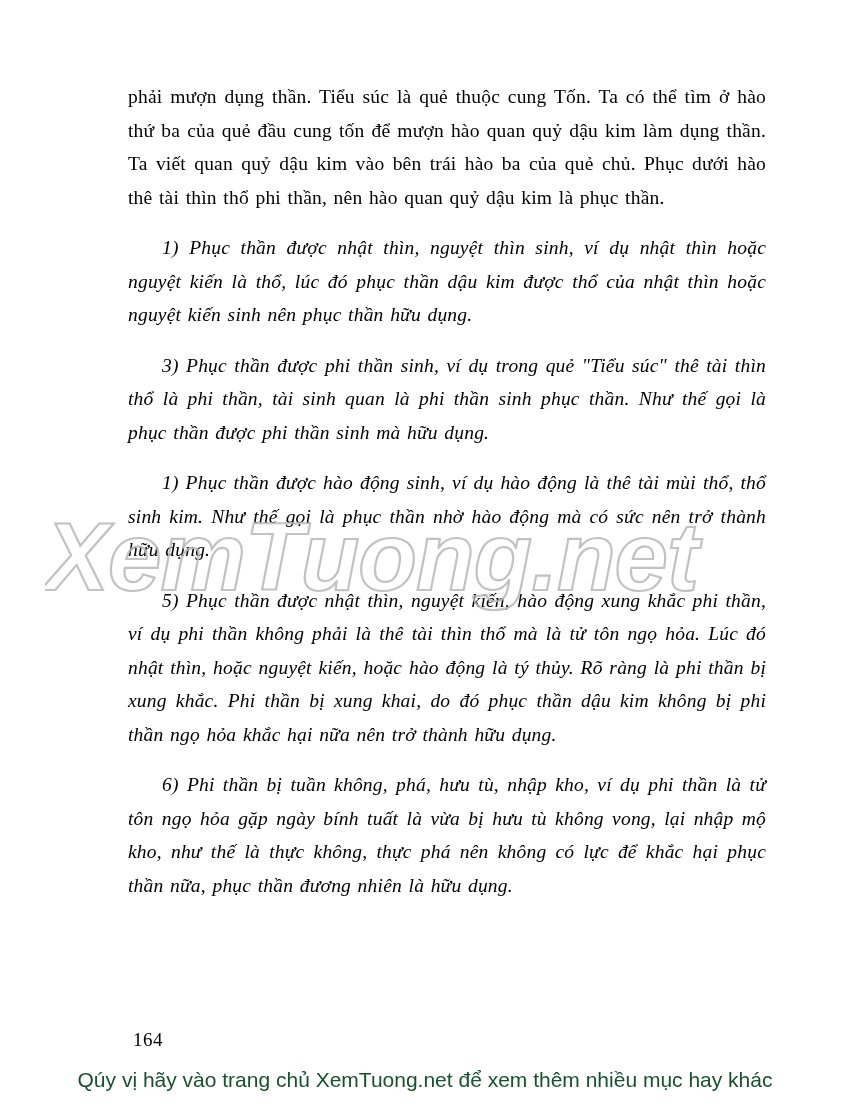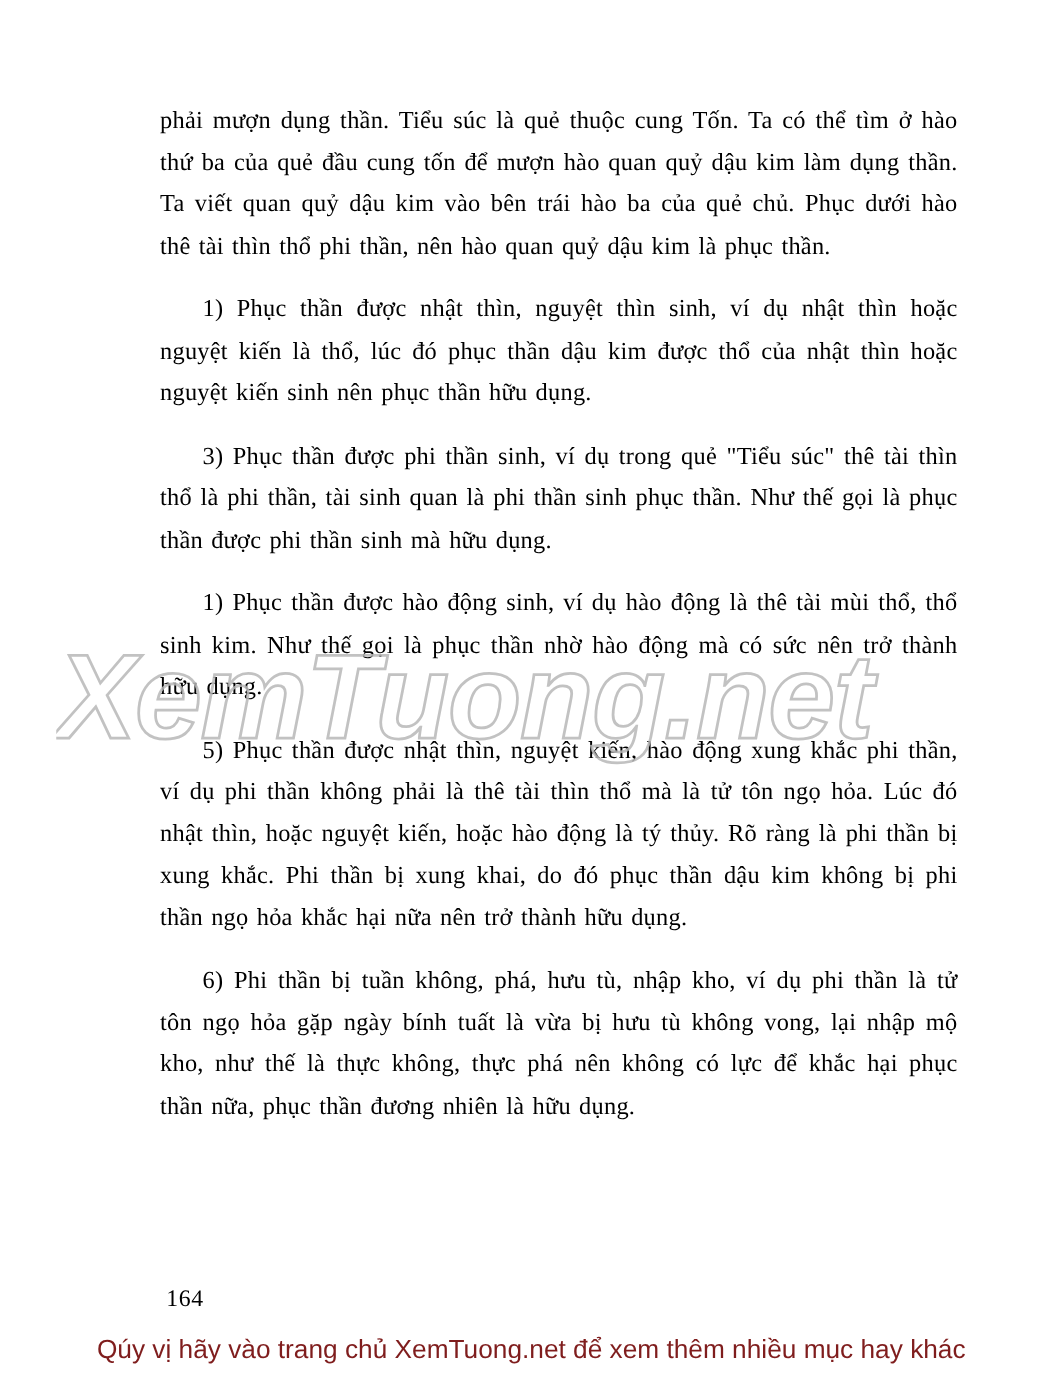--- a/index.html
+++ b/index.html
@@ -31,20 +31,21 @@
     margin: 0 0 0 0;
     font-size: 19.5px;
     line-height: 33.5px;
     text-align: justify;
     text-justify: inter-word;
     letter-spacing: 0.2px;
     word-spacing: 1.5px;
   }
   p.para + p.para {
     margin-top: 17px;
+    font-style: italic;
   }
   p.indent {
     text-indent: 34px;
   }
   .page-number {
     position: absolute;
     left: 133px;
     top: 1029px;
     font-size: 19px;
     font-family: "Liberation Serif", serif;
@@ -55,21 +56,21 @@
     position: absolute;
     left: 0;
     top: 1068px;
     width: 850px;
     text-align: center;
     font-size: 21px;
     font-family: "Liberation Sans", sans-serif;
     color: #111111;
   }
   .footer .brand {
-    color: #7f1d1d;
+    color: #14532d;
   }
   
   .watermark {
     position: absolute;
     left: 45px;
     top: 490px;
     width: 740px;
     height: 140px;
     pointer-events: none;
     user-select: none;

